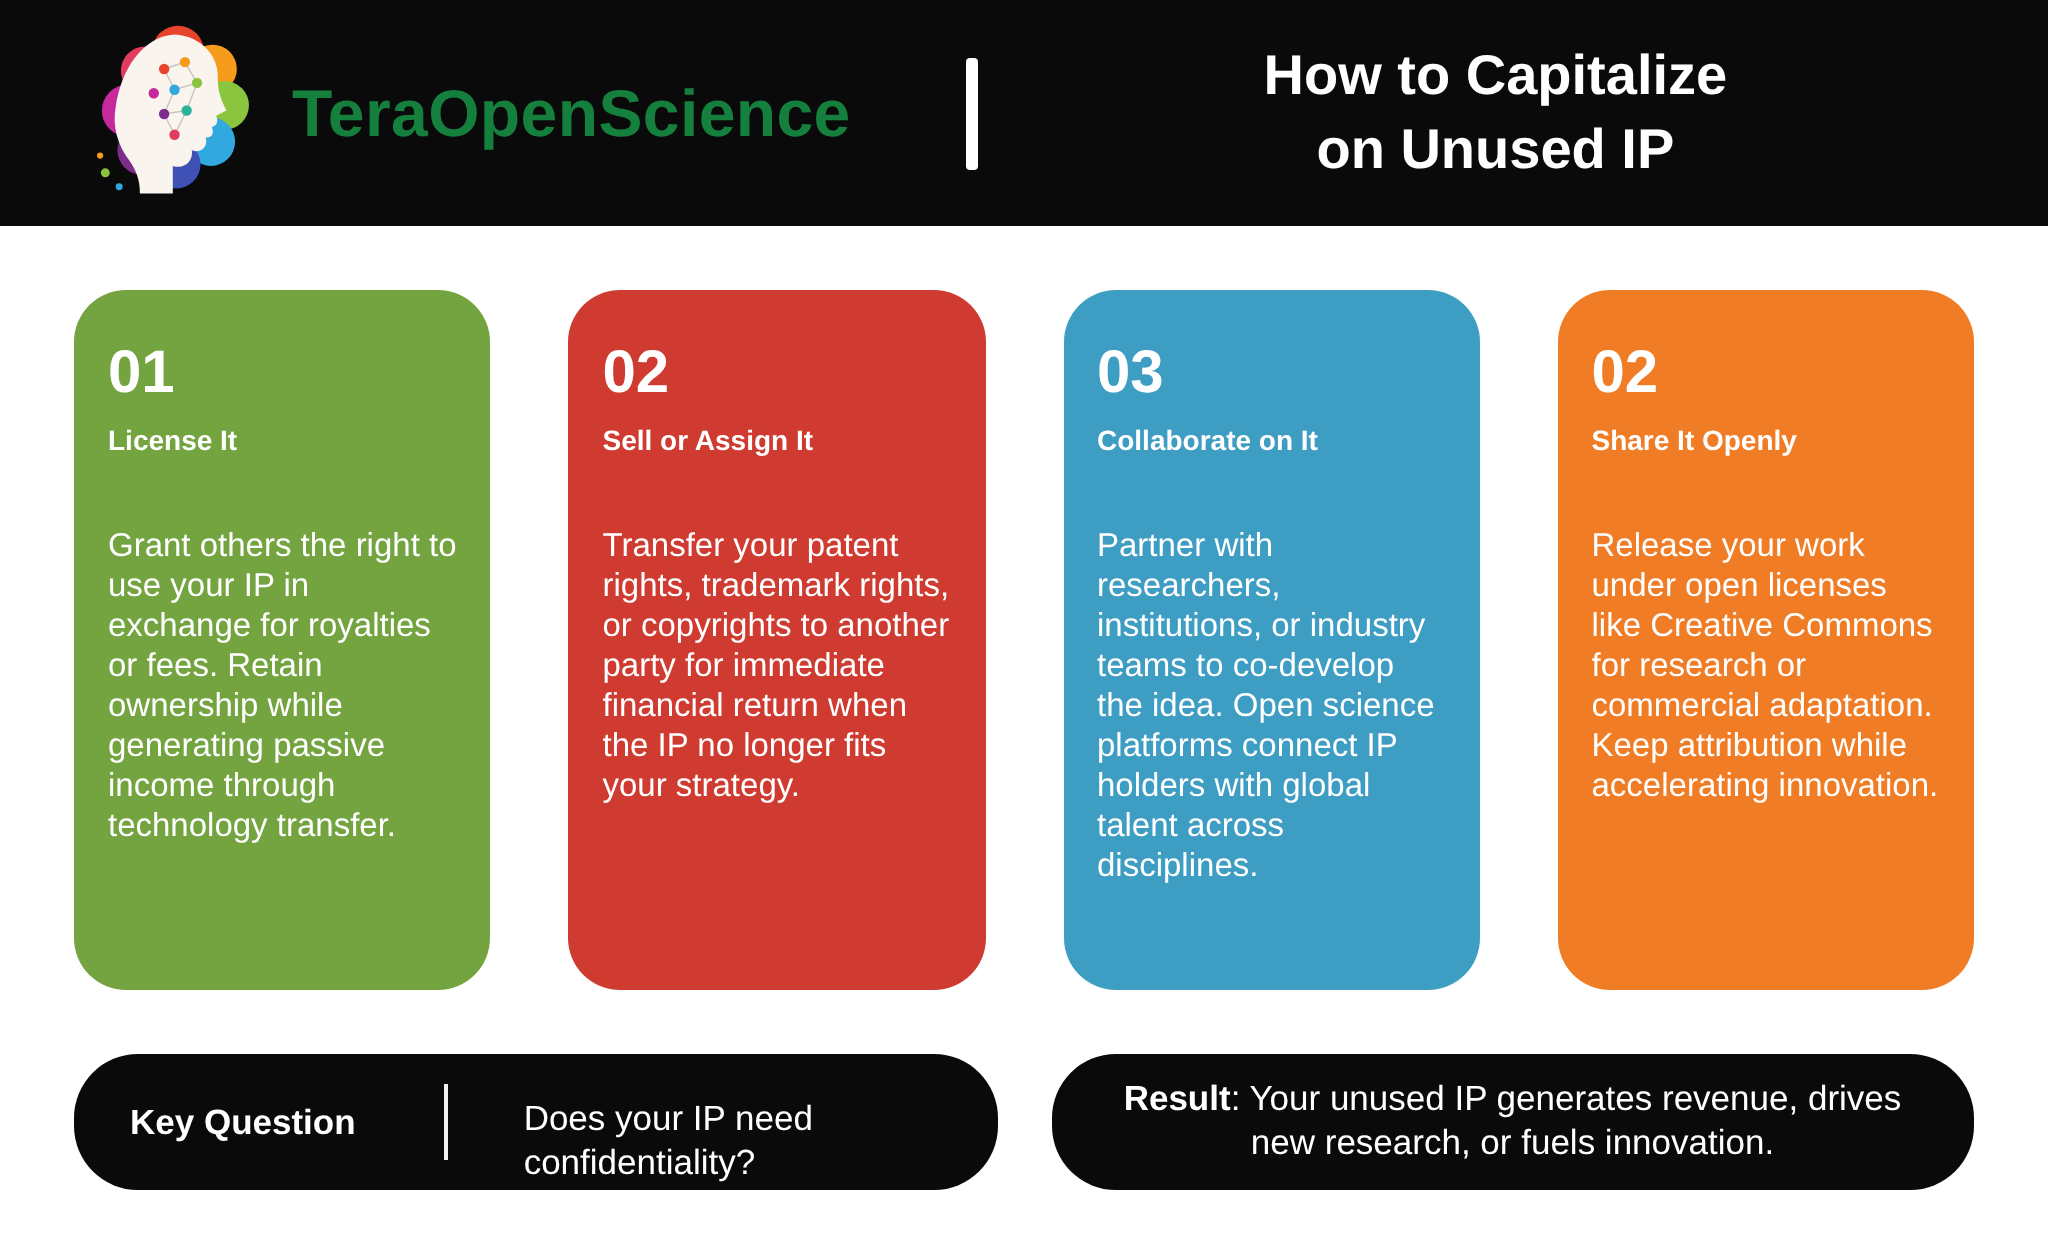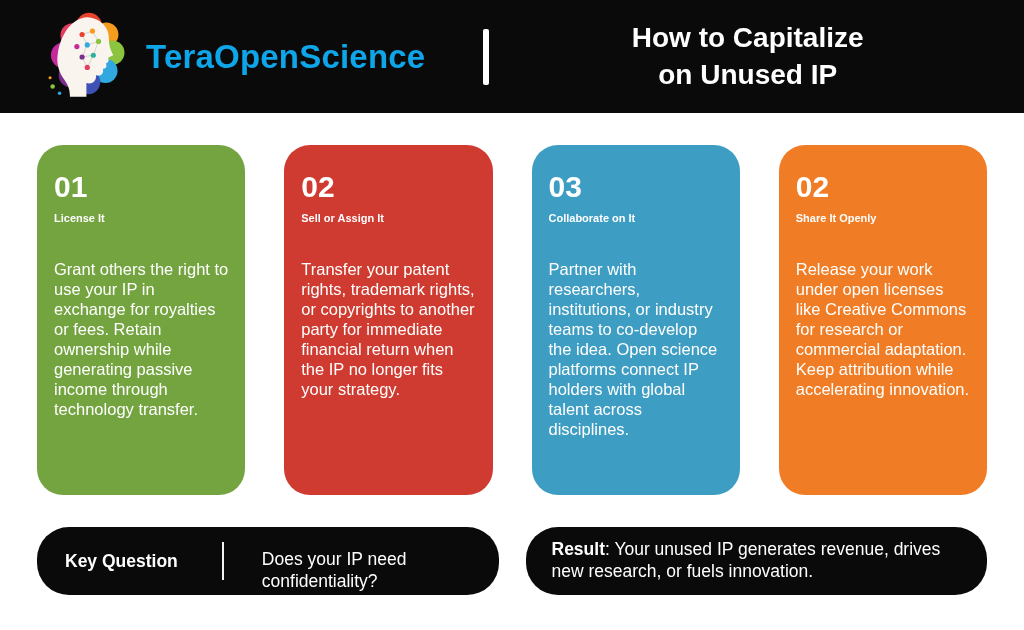--- a/index.html
+++ b/index.html
@@ -13,21 +13,21 @@
   
   .header {
     height:113px;
     background:#0a0a0a;
     display:flex;
     align-items:center;
     padding-left:44px;
   }
   .logo { width:90px; height:94px; flex:0 0 auto; }
   .brand {
-    color:#0ea5e9;
+    color:#15803d;
     font-size:33px;
     margin-left:12px;
     letter-spacing:0.2px;
     white-space:nowrap;
   }
   .brand-bold { font-weight:700; }
   .brand-rest { font-weight:700; }
   .header-divider {
     width:6px; height:56px;
     background:#ffffff;
@@ -53,21 +53,21 @@
     margin-top:32px;
   }
   .card {
     flex:1;
     height:350px;
     border-radius:26px;
     color:#ffffff;
     padding:25px 17px 0 17px;
   }
   .card-number { font-size:30px; font-weight:700; line-height:1.1; }
-  .card-title  { font-size:11px; font-weight:700; margin-top:9px; }
+  .card-title  { font-size:14px; font-weight:700; margin-top:9px; }
   .card-body   { font-size:16.5px; line-height:1.21; margin-top:36px; }
 
   
   .footer {
     display:flex;
     gap:27px;
     padding:0 37px;
     margin-top:32px;
   }
   .pill {
@@ -82,21 +82,21 @@
   .pill-left { padding:0 26px; }
   .kq-label { font-size:17.5px; font-weight:700; white-space:nowrap; padding-left:2px; }
   .pill-divider {
     width:2px; height:38px;
     background:#ffffff;
     opacity:0.95;
     margin:0 38px 0 44px;
     flex:0 0 auto;
   }
   .kq-text { font-size:17.5px; line-height:1.25; max-width:195px;margin-top:20px; }
-  .pill-right { padding:0 26px; font-size:17.5px; line-height:1.25; }
+  .pill-right { padding:0 26px; font-size:17.5px; line-height:1.25;text-align:center; }
   .result-label { font-weight:700; }
 </style>
 </head>
 <body>
 
 <div class="header" style="background: rgb(10, 10, 10);">
   <svg class="logo" viewBox="0 0 104 104" aria-hidden="true">
     <g>
       <circle cx="52" cy="16" r="15" fill="#e8432d"></circle>
       <circle cx="72" cy="26" r="14" fill="#f59c1d"></circle>

